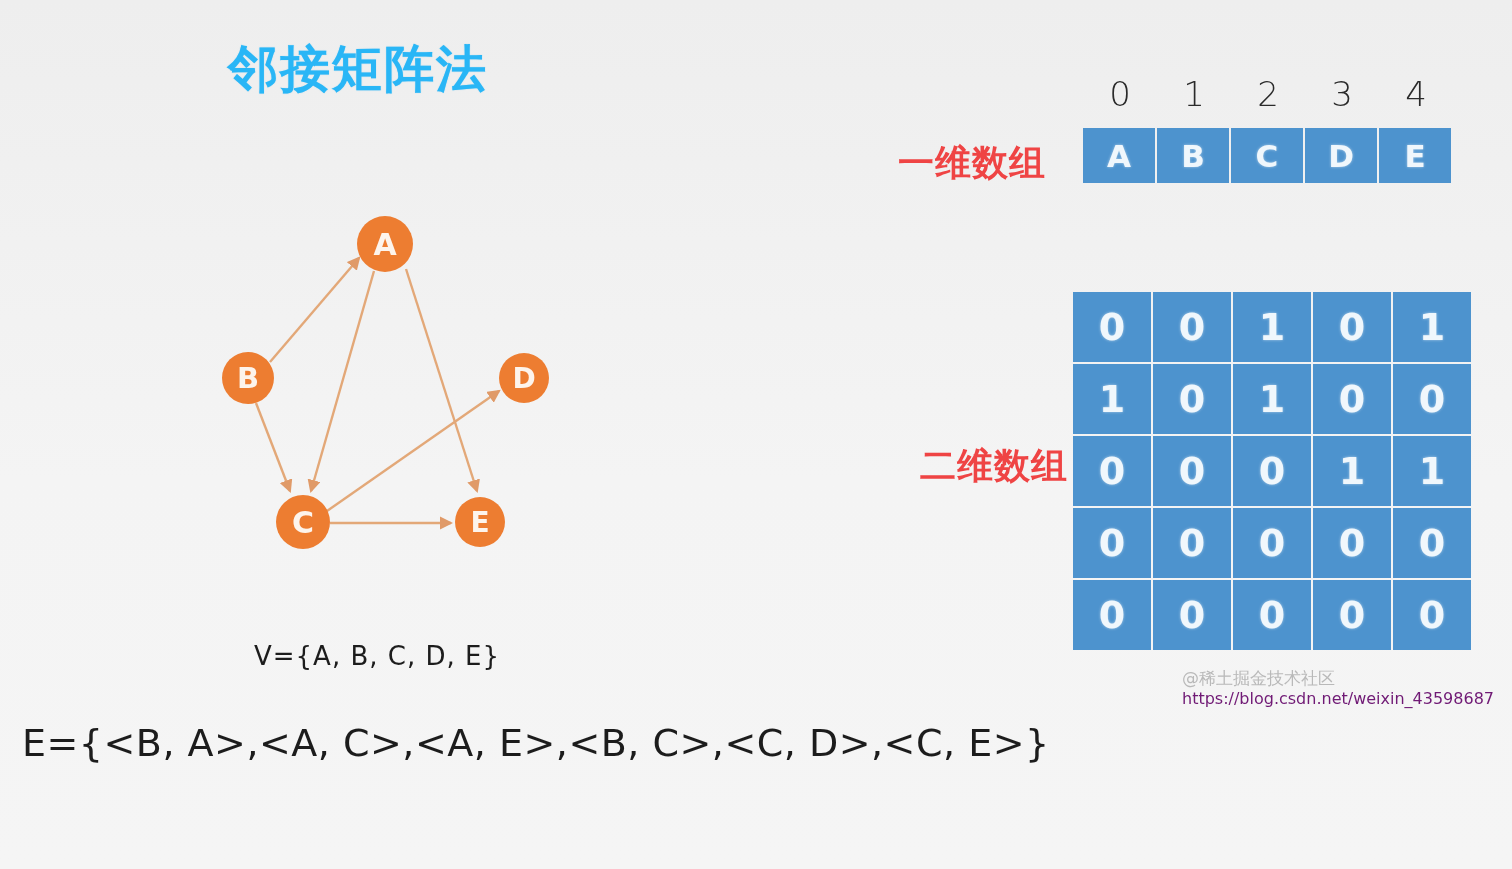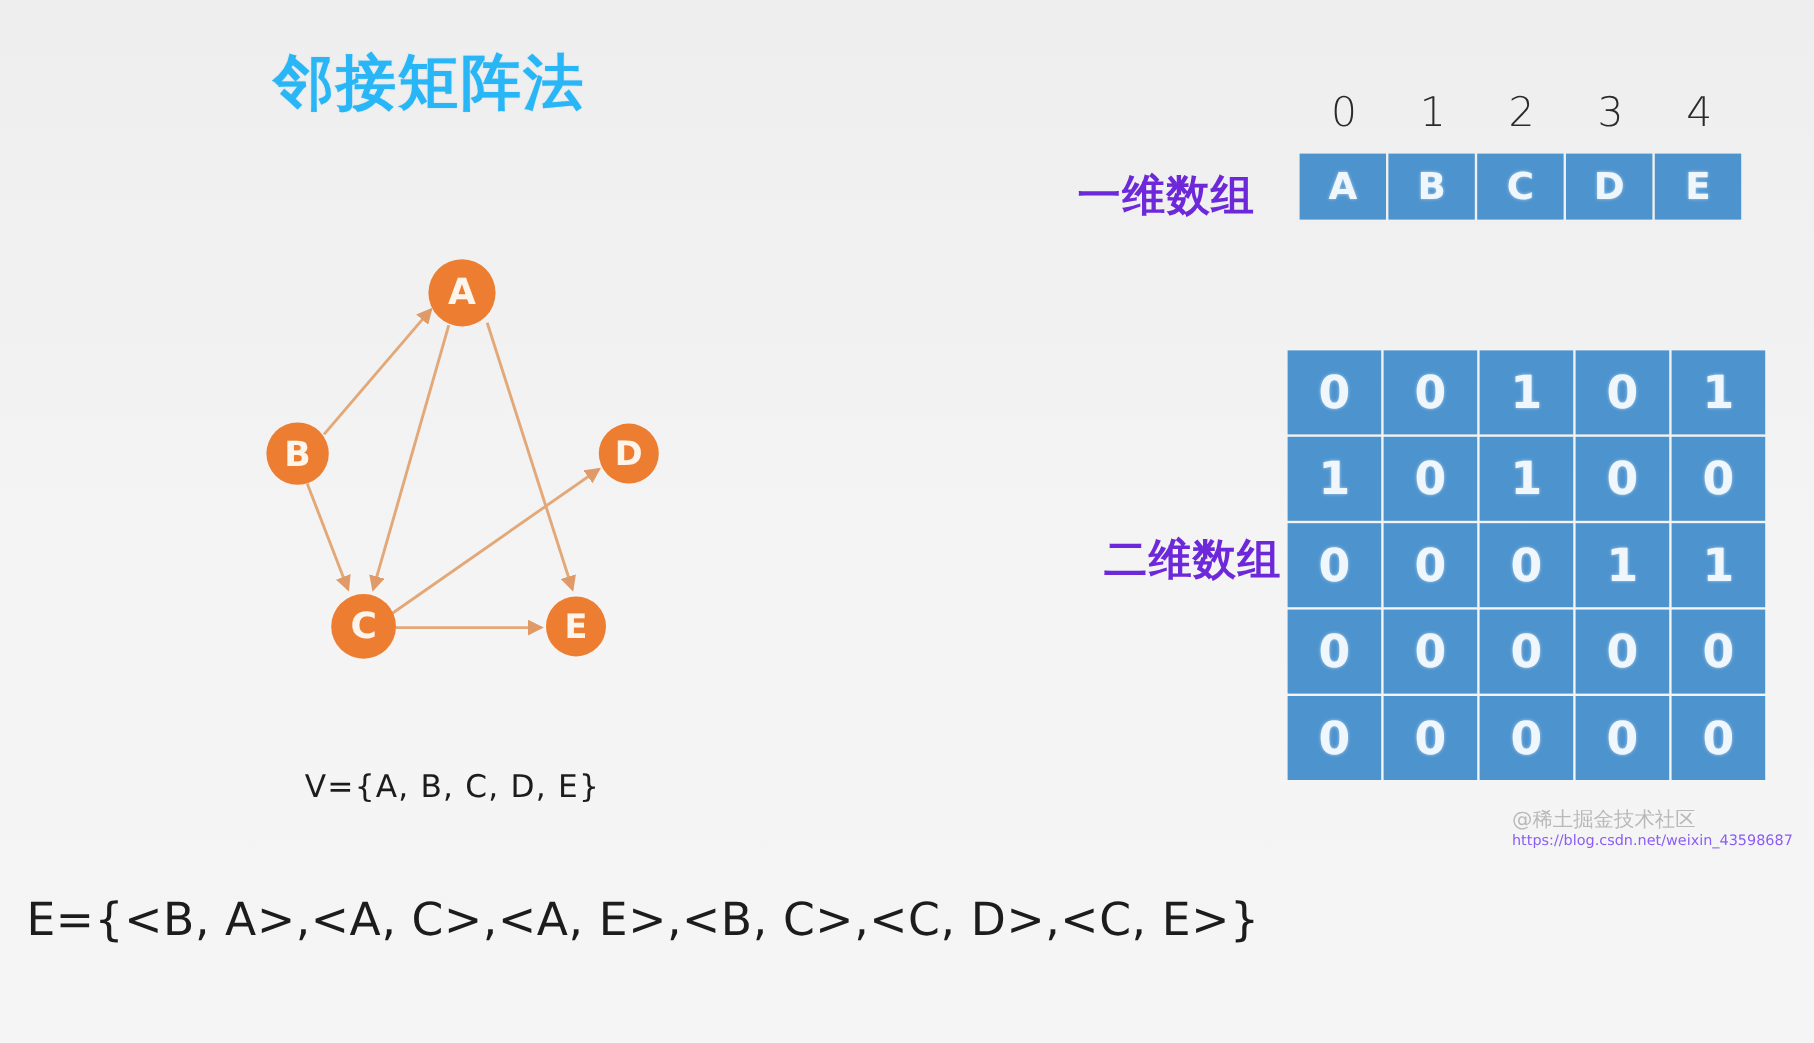--- a/index.html
+++ b/index.html
@@ -50,32 +50,32 @@
     font-family: "DejaVu Sans", sans-serif;
   }
   #vertex-set-text {
     left: 254px;
     top: 641px;
     font-size: 26px;
     letter-spacing: 1px;
   }
   #edge-set-text {
     left: 22px;
-    top: 744px;
+    top: 721px;
     font-size: 38px;
     letter-spacing: 0.5px;
   }
 
   
   .cn-label {
     position: absolute;
     font-family: "DejaVu Sans", sans-serif;
     font-weight: bold;
     font-size: 36px;
-    color: #6d28d9;
+    color: #ef4444;
     letter-spacing: 1px;
     white-space: nowrap;
   }
   #one-dim-label { left: 898px; top: 139px; }
   #two-dim-label { left: 920px; top: 442px; }
 
   #index-row {
     position: absolute;
     left: 1083px;
     top: 74px;
@@ -140,22 +140,22 @@
     pointer-events: none;
     user-select: none;
   }
   #watermark-brand {
     font-family: "DejaVu Sans", sans-serif;
     font-size: 17px;
     color: #b9b9b9;
   }
   #watermark-url {
     font-family: "DejaVu Sans", sans-serif;
-    font-size: 12px;
-    color: #8b5cf6;
+    font-size: 16px;
+    color: #701a75;
     margin-top: 1px;
   }
 </style>
 </head>
 <body>
 
 <div id="stage">
 
   <div id="slide-title">邻接矩阵法</div>
 

